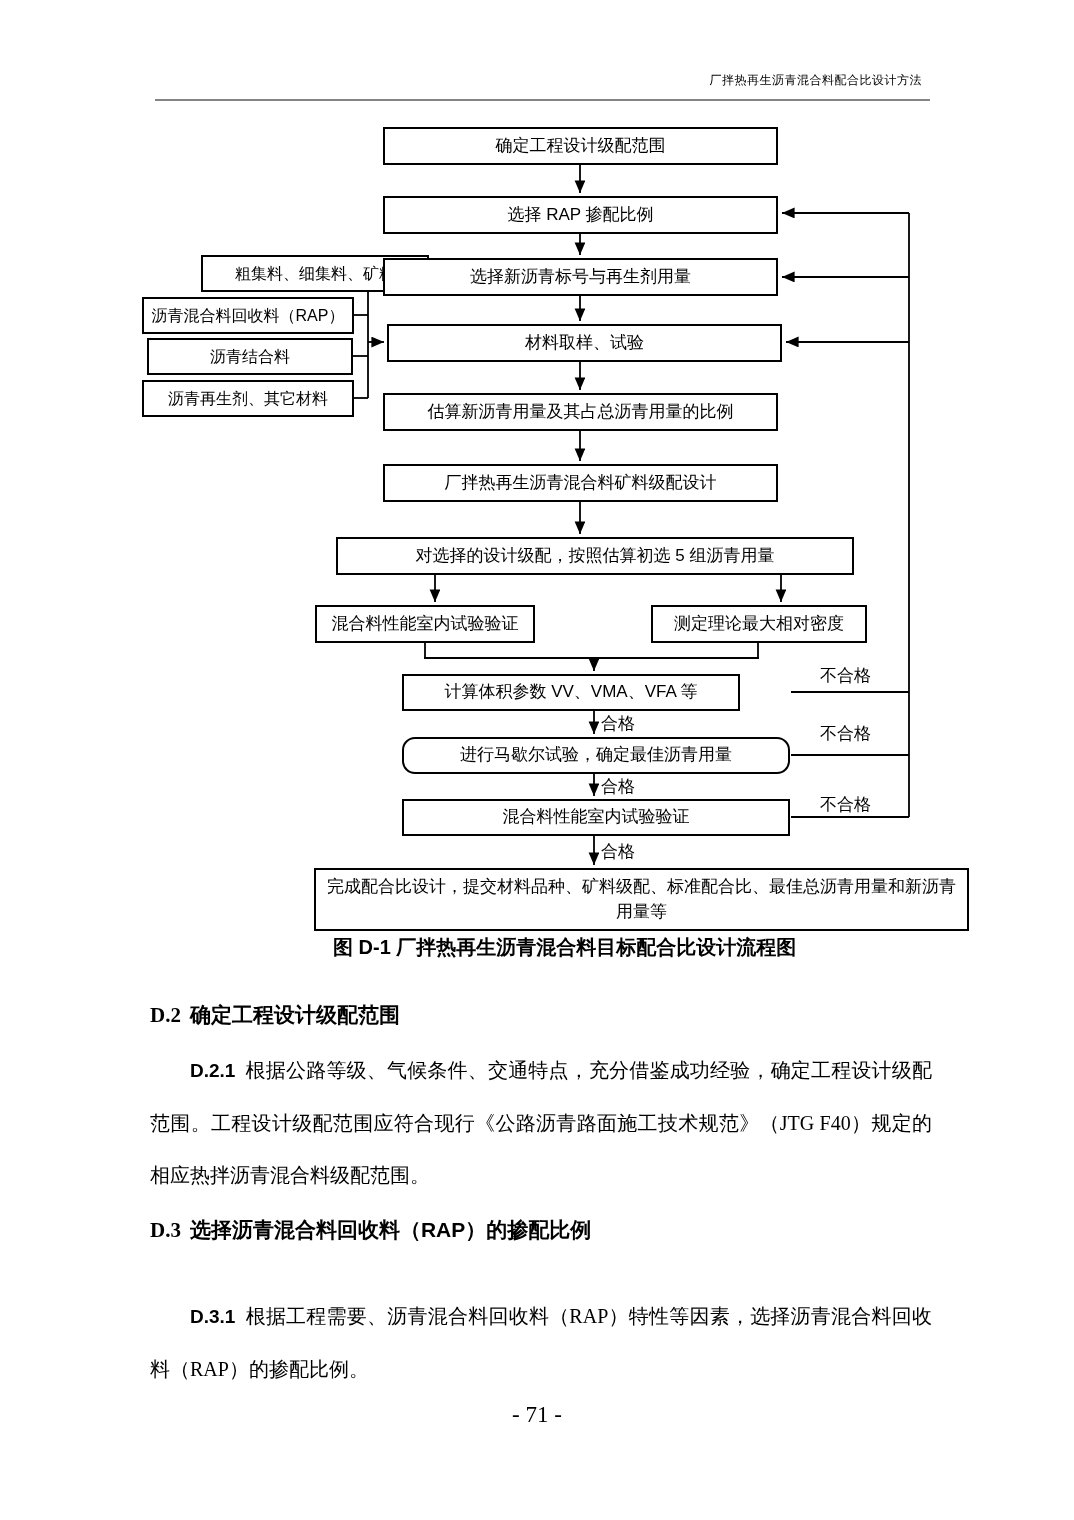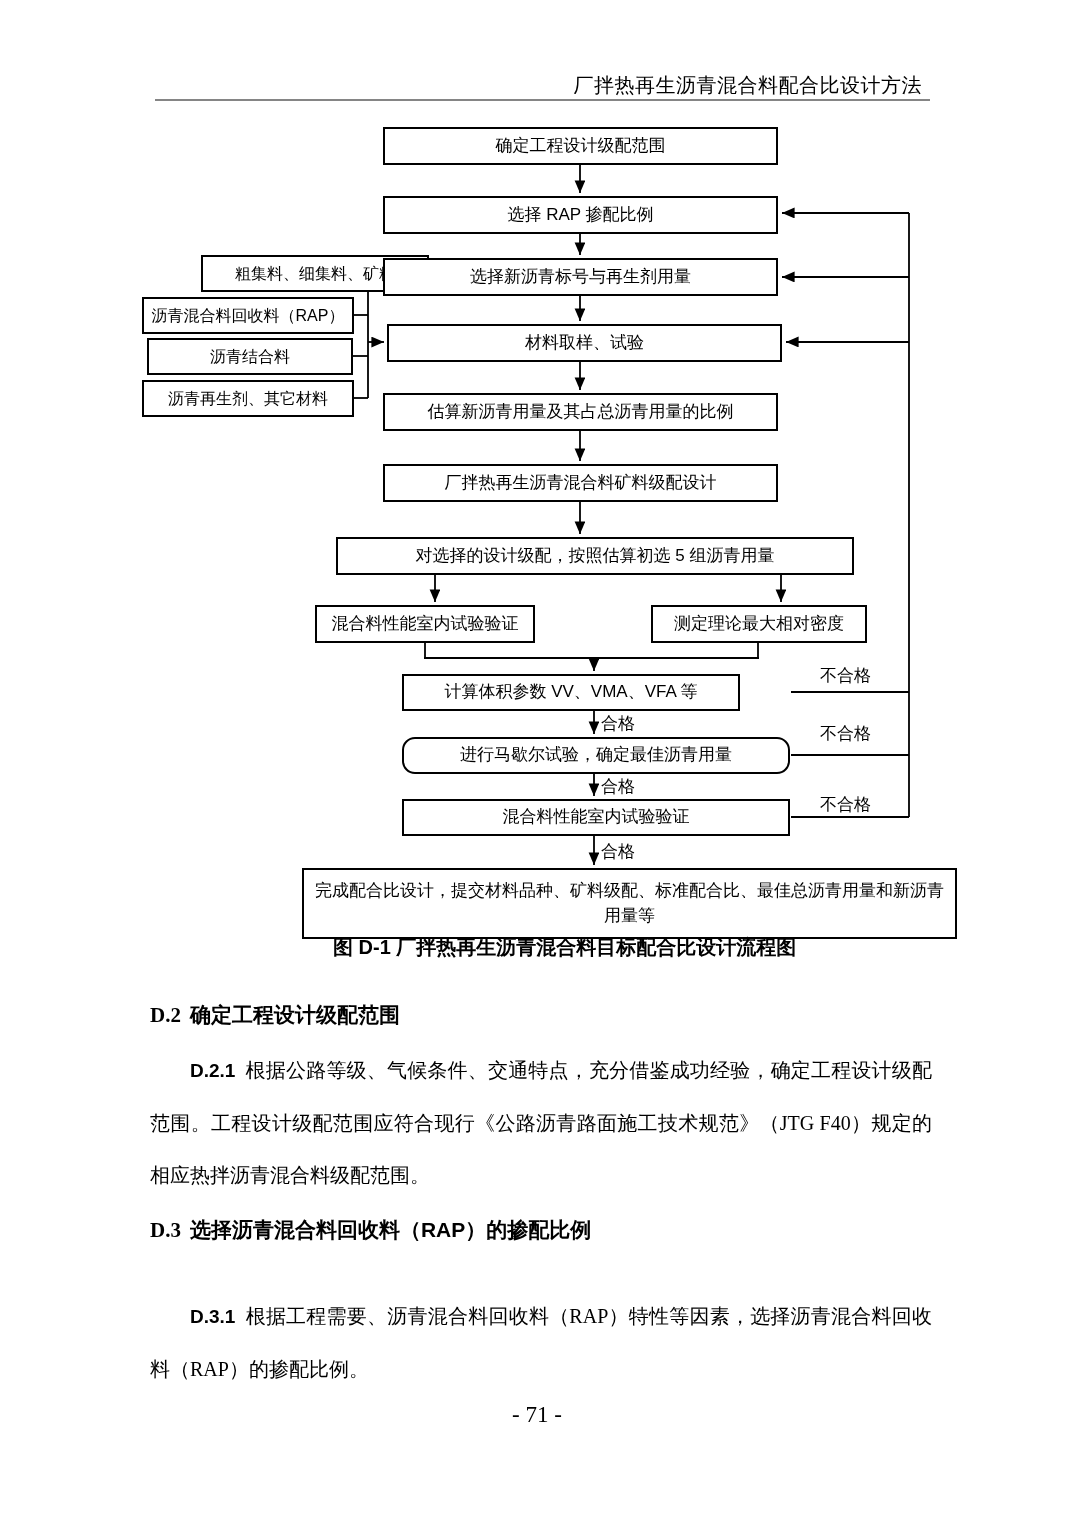--- a/index.html
+++ b/index.html
@@ -4,21 +4,21 @@
 <style>
   html,body{margin:0;padding:0;background:#e8e8e8;}
   .page{
     position:relative;width:1074px;height:1520px;background:#ffffff;
     margin:0 auto;overflow:hidden;
     font-family:"Liberation Serif","DejaVu Serif",serif;color:#000;
   }
   .abs{position:absolute;}
   
   .header-title{
-    top:72px;right:152px;font-size:20px;letter-spacing:0.5px;
+    top:72px;right:152px;font-size:12px;letter-spacing:0.5px;
     font-family:"Liberation Serif","DejaVu Serif",serif;
   }
   .header-rule{top:99px;left:155px;width:775px;height:2px;background:#858585;}
   
   .flow-box{
     position:absolute;box-sizing:border-box;border:2px solid #000;background:#fff;
     display:flex;align-items:center;justify-content:center;text-align:center;
     font-family:"Liberation Sans","DejaVu Sans",sans-serif;
     font-size:17px;line-height:1.45;padding:0 6px;
   }
@@ -115,21 +115,21 @@
       <div class="flow-box" style="left: 383px; top: 258px; width: 395px; height: 38px;">选择新沥青标号与再生剂用量</div>
       <div class="flow-box" style="left: 387px; top: 324px; width: 395px; height: 38px;">材料取样、试验</div>
       <div class="flow-box" style="left: 383px; top: 393px; width: 395px; height: 38px;">估算新沥青用量及其占总沥青用量的比例</div>
       <div class="flow-box" style="left: 383px; top: 464px; width: 395px; height: 38px;">厂拌热再生沥青混合料矿料级配设计</div>
       <div class="flow-box" style="left: 336px; top: 537px; width: 518px; height: 38px;">对选择的设计级配，按照估算初选 5 组沥青用量</div>
       <div class="flow-box" style="left: 315px; top: 605px; width: 220px; height: 38px;">混合料性能室内试验验证</div>
       <div class="flow-box" style="left: 651px; top: 605px; width: 216px; height: 38px;">测定理论最大相对密度</div>
       <div class="flow-box" style="left: 402px; top: 674px; width: 338px; height: 37px;">计算体积参数 VV、VMA、VFA 等</div>
       <div class="flow-box" style="left: 402px; top: 737px; width: 388px; height: 37px; border-radius: 13px;">进行马歇尔试验，确定最佳沥青用量</div>
       <div class="flow-box" style="left: 402px; top: 799px; width: 388px; height: 37px;">混合料性能室内试验验证</div>
-      <div class="flow-box" style="left: 302px; top: 868px; width: 655px; height: 71px;">完成配合比设计，提交材料品种、矿料级配、标准配合比、最佳总沥青用量和新沥青用量等</div>
+      <div class="flow-box" style="left: 314px; top: 868px; width: 655px; height: 63px;">完成配合比设计，提交材料品种、矿料级配、标准配合比、最佳总沥青用量和新沥青用量等</div>
     </div>
 
   <span class="flow-label" style="left:601px;top:712px">合格</span>
   <span class="flow-label" style="left:601px;top:775px">合格</span>
   <span class="flow-label" style="left:601px;top:840px">合格</span>
   <span class="flow-label" style="left:820px;top:664px">不合格</span>
   <span class="flow-label" style="left:820px;top:722px">不合格</span>
   <span class="flow-label" style="left:820px;top:793px">不合格</span>
 
   <div class="abs fig-caption">图 D-1  厂拌热再生沥青混合料目标配合比设计流程图</div>

